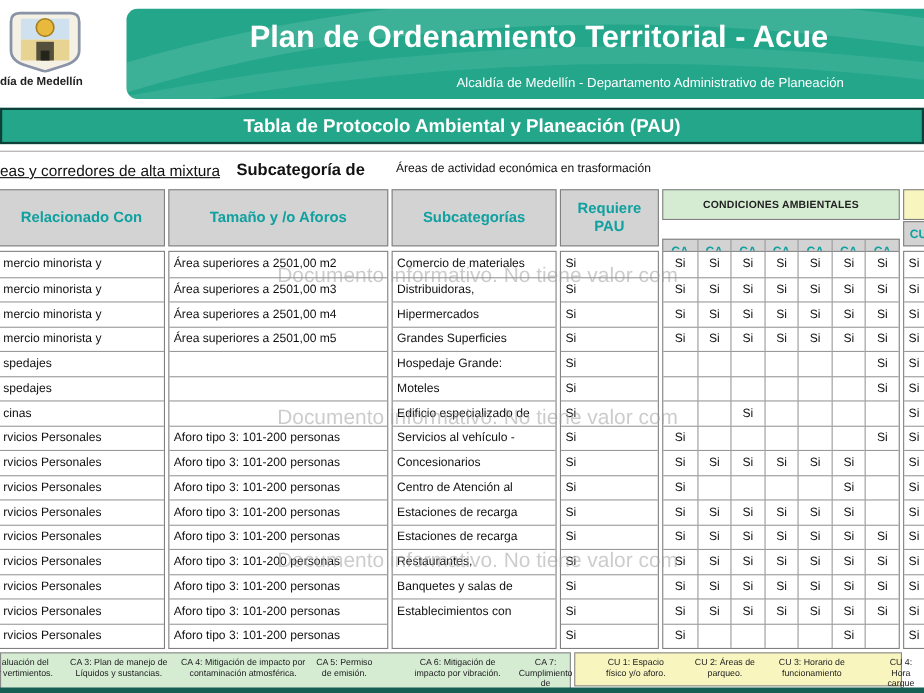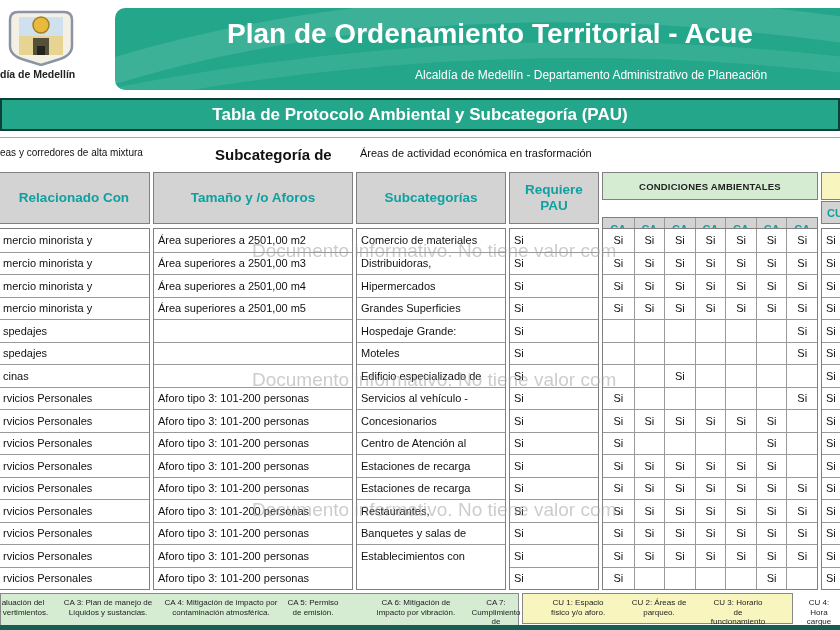--- a/index.html
+++ b/index.html
@@ -25,21 +25,21 @@
   .banner-subtitle{position:absolute;left:300px;top:60px;font-size:12px;color:#fff;white-space:nowrap;}
   .swoosh{position:absolute;left:0;top:0;}
 
   
   .pau-banner{position:absolute;left:0;top:98px;width:840px;height:33px;background:var(--banner-teal);
               border:2px solid #0d4038;box-sizing:border-box;display:flex;align-items:center;justify-content:center;
               font-size:17px;font-weight:bold;color:#fff;}
   .hr-line{position:absolute;left:0;top:137px;width:840px;height:1px;background:#a9a9a9;}
 
   
-  .ctx-left{position:absolute;left:0;top:147px;font-size:10px;white-space:nowrap;}
+  .ctx-left{position:absolute;left:0;top:147px;font-size:14px;white-space:nowrap;text-decoration:underline;}
   .ctx-label{position:absolute;left:215px;top:146px;font-size:15px;font-weight:bold;white-space:nowrap;}
   .ctx-value{position:absolute;left:360px;top:147px;font-size:11px;white-space:nowrap;}
 
   
   .hblock{position:absolute;top:172px;height:52px;background:var(--header-gray);
           border:1px solid var(--border-gray);box-sizing:border-box;display:flex;align-items:center;justify-content:center;
           text-align:center;color:var(--head-teal);font-weight:bold;font-size:13.5px;line-height:1.15;white-space:pre-line;}
   #h-col1{left:-2px;width:152px;}
   #h-col2{left:153px;width:200px;}
   #h-col3{left:356px;width:150px;}
@@ -75,21 +75,21 @@
   .ca-cell{display:flex;align-items:center;justify-content:center;font-size:11px;box-sizing:border-box;}
 
   
   .wm{position:absolute;left:252px;font-size:19px;color:var(--watermark-gray);opacity:.5;white-space:nowrap;
       z-index:6;pointer-events:none;text-align:center;}
   #wm1{top:240px;} #wm2{top:369px;} #wm3{top:499px;}
 
   
   .f-green{position:absolute;left:0;top:593px;width:519px;height:39px;background:var(--light-green);
            border:1px solid #888;box-sizing:border-box;}
-  .f-yellow{position:absolute;left:522px;top:593px;width:271px;height:31px;background:var(--light-yellow);
+  .f-yellow{position:absolute;left:522px;top:593px;width:298px;height:31px;background:var(--light-yellow);
             border:1px solid #888;box-sizing:border-box;}
   .note{position:absolute;top:4px;transform:translateX(-50%);font-size:8px;line-height:9.5px;text-align:center;
         white-space:pre-line;color:#222;}
   .f-green .n1{left:22px;} .f-green .n2{left:107px;} .f-green .n3{left:220px;}
   .f-green .n4{left:312px;} .f-green .n5{left:415px;} .f-green .n6{left:495px;}
   .f-yellow .n1{left:55px;} .f-yellow .n2{left:136px;} .f-yellow .n3{left:215px;} .f-yellow .n4{left:296px;}
   .f-bar{position:absolute;left:0;top:625px;width:840px;height:5px;background:var(--footer-bar);}
 </style>
 </head>
 <body>
@@ -109,21 +109,21 @@
   <div class="banner">
     <svg class="swoosh" width="725" height="82">
       <path d="M-60 82 Q 300 -45 770 28" stroke="rgba(255,255,255,0.12)" stroke-width="26" fill="none"></path>
       <path d="M-60 100 Q 360 8 770 62" stroke="rgba(255,255,255,0.09)" stroke-width="16" fill="none"></path>
     </svg>
     <div class="banner-title">Plan de Ordenamiento Territorial - Acue</div>
     <div class="banner-subtitle">Alcaldía de Medellín - Departamento Administrativo de Planeación</div>
   </div>
 
   <div class="pau-banner">
-    <span>Tabla de Protocolo Ambiental y Subcategoría (PAU)</span>
+    <span>Tabla de Protocolo Ambiental y Planeación (PAU)</span>
   </div>
   <div class="hr-line"></div>
 
   <div class="ctx-left">eas y corredores de alta mixtura</div>
   <div class="ctx-label">Subcategoría de</div>
   <div class="ctx-value">Áreas de actividad económica en trasformación</div>
 
   <div class="hblock" id="h-col1">Relacionado Con</div>
   <div class="hblock" id="h-col2">Tamaño y /o Aforos</div>
   <div class="hblock" id="h-col3">Subcategorías</div>

